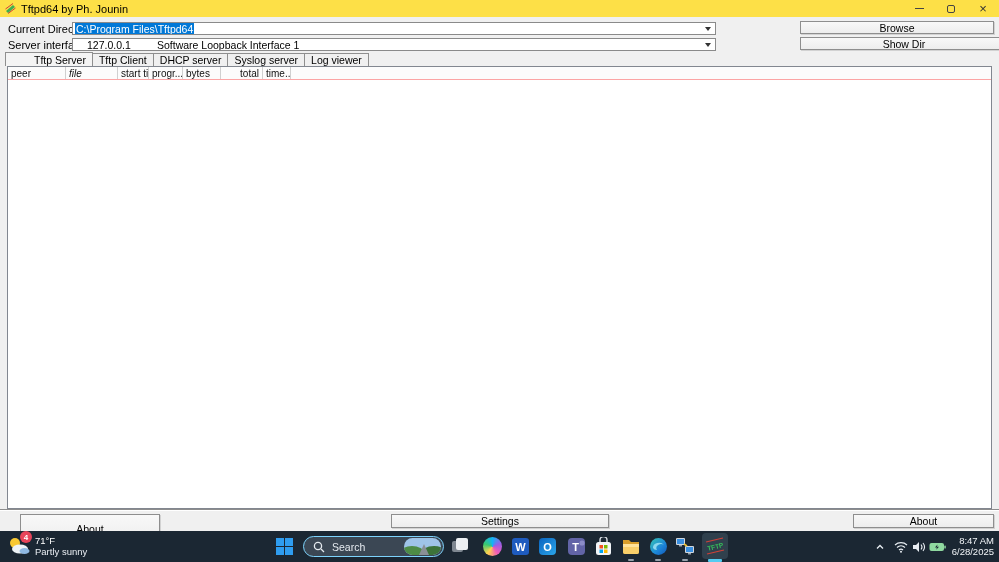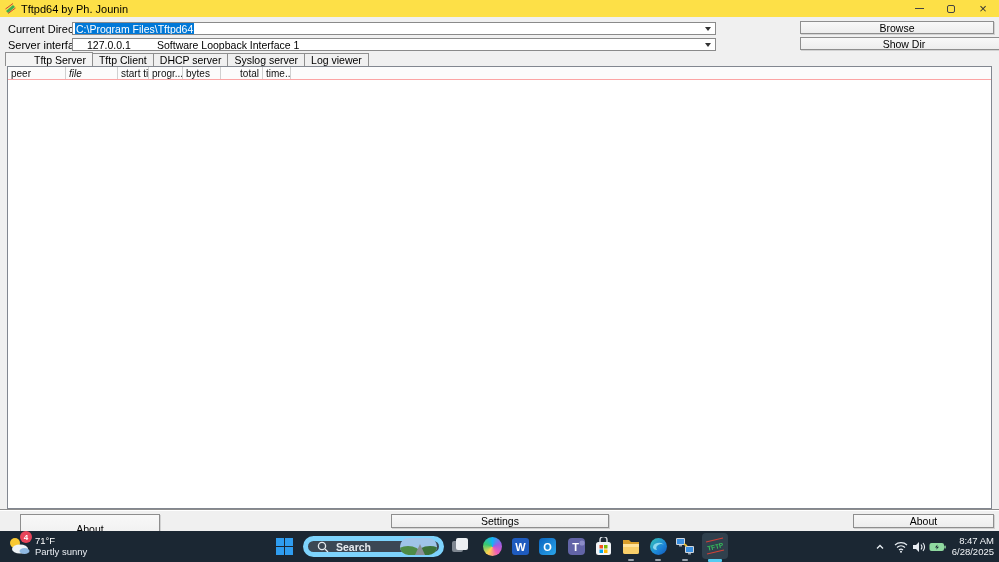--- a/index.html
+++ b/index.html
@@ -80,21 +80,21 @@
   .weather-badge {
     position:absolute; left:18px; top:0px; width:12px; height:12px; border-radius:50%;
     background:#e8445a; color:#fff; font-size:8px; font-weight:bold;
     display:flex; align-items:center; justify-content:center; z-index:2;
   }
   .weather-temp { position:absolute; left:33px; top:4px; font-size:9.5px; color:#fff; }
   .weather-cond { position:absolute; left:33px; top:15px; font-size:9.5px; color:#e9edf2; white-space:nowrap; }
   .tb-tile { position:absolute; top:3px; width:24px; height:24px; display:flex; align-items:center; justify-content:center; cursor:default; }
   .search-pill {
     position:absolute; left:303px; top:5px; width:141px; height:21px; border-radius:11px;
-    background:#3b4754; border:5px solid #7dd3fc; display:flex; align-items:center;font-weight:bold;
+    background:#3b4754; border:1px solid #7dd3fc; display:flex; align-items:center;
   }
   .search-pill .mag { margin-left:9px; }
   .search-pill .s-label { font-size:10.5px; color:#e5eaef; margin-left:7px; flex:1; }
   .search-img { width:37px; height:17px; border-radius:9px; overflow:hidden; margin-right:2px; }
   .run-dash { position:absolute; top:28px; width:6px; height:2px; border-radius:1px; background:#97a1ab; }
   .tftp-tile { position:absolute; left:702px; top:2px; width:26px; height:26px; background:#30404d; border-radius:4px;
     display:flex; align-items:center; justify-content:center; }
   .tftp-dash { position:absolute; left:708px; top:28px; width:14px; height:2.5px; border-radius:1px; background:#53ccf2; }
   .tray-ico { position:absolute; top:0; height:31px; display:flex; align-items:center; justify-content:center; cursor:default; }
   .clock { position:absolute; right:5px; top:4px; width:60px; text-align:right; color:#f2f5f8; font-size:9.5px; line-height:11px; cursor:default; }

